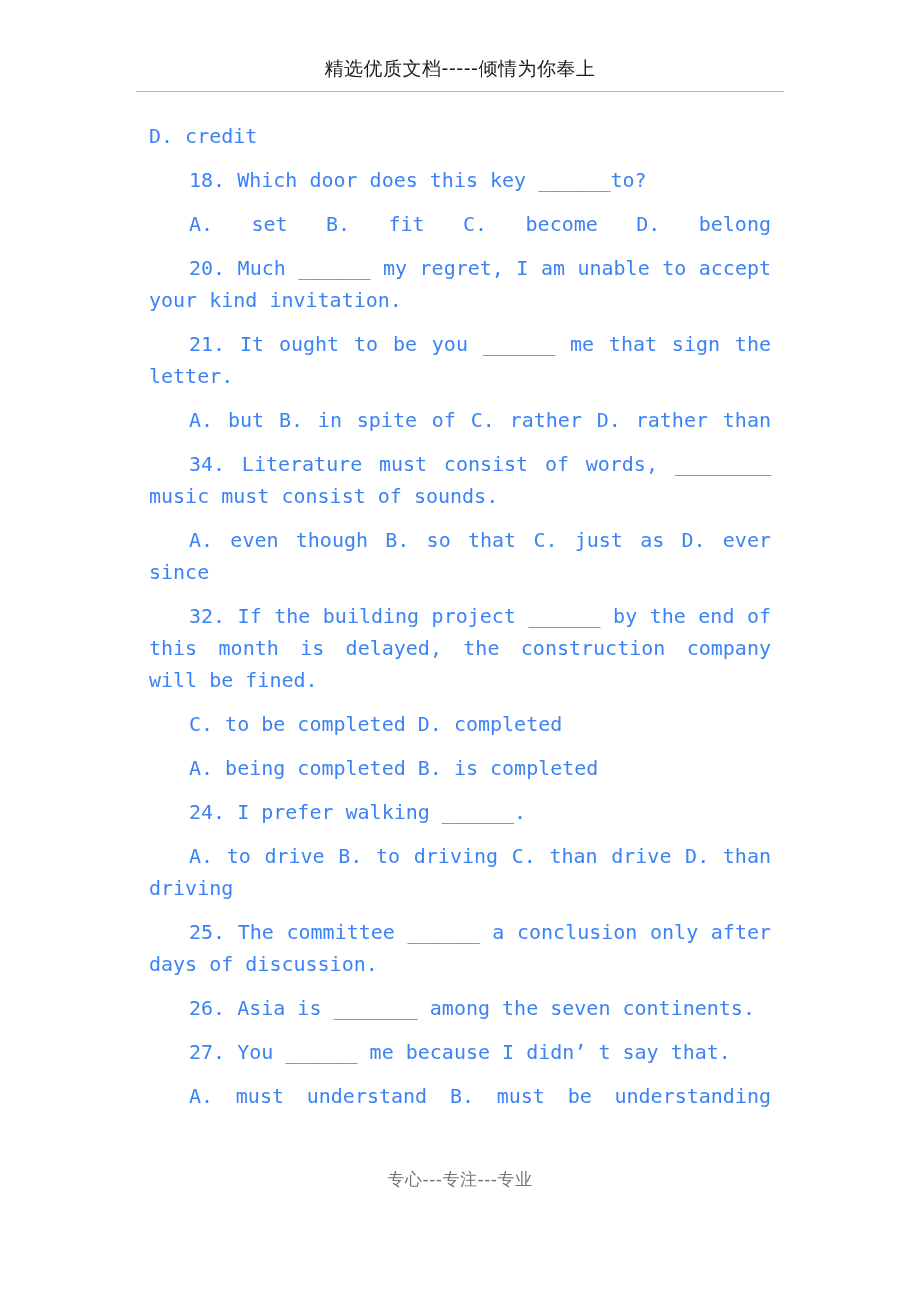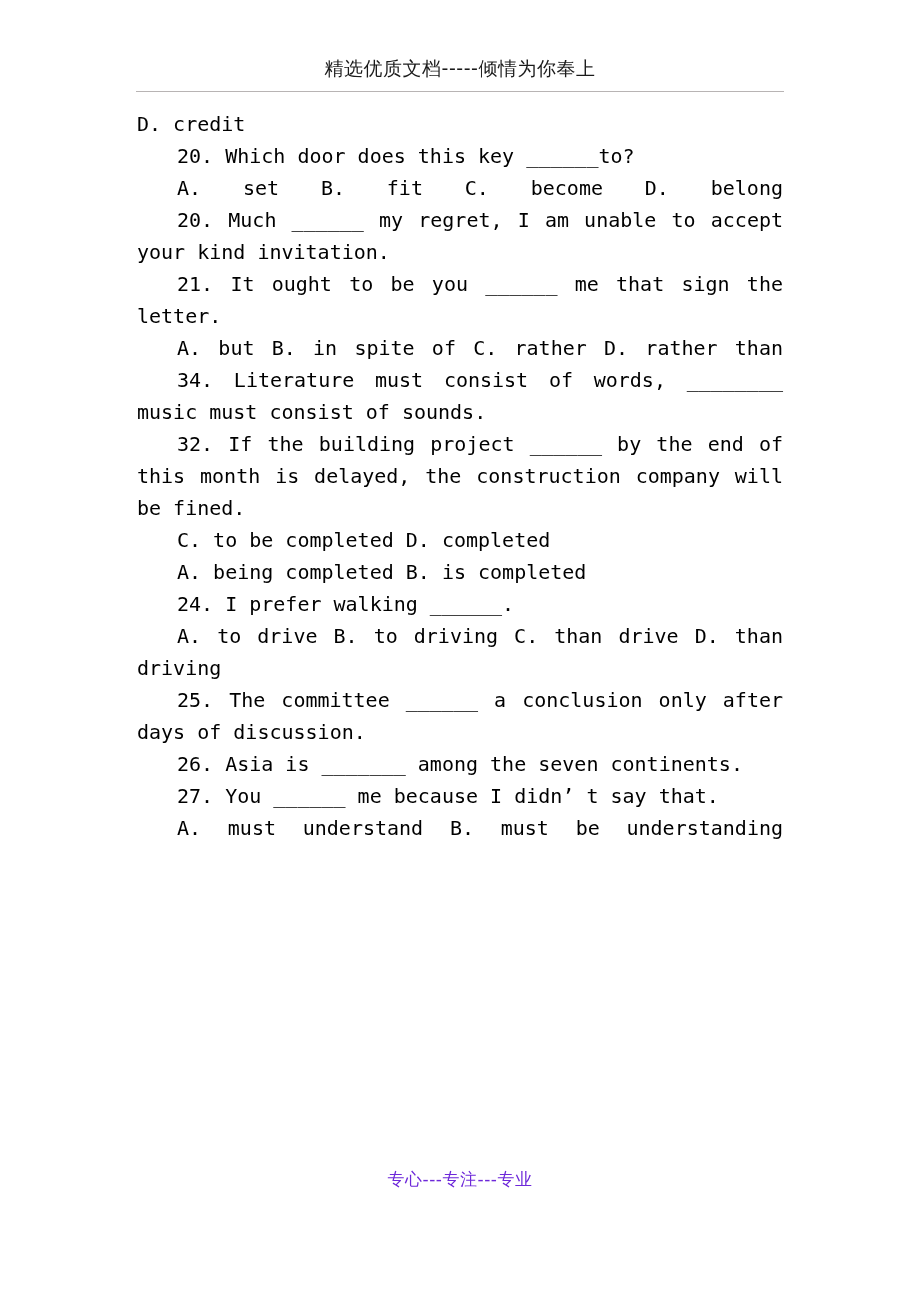--- a/index.html
+++ b/index.html
@@ -56,22 +56,22 @@
     top: 108px;
     width: 646px;
   }
 
   .para {
     font-family: "DejaVu Sans Mono", "Liberation Mono", monospace;
     font-size: 20px;
     line-height: 32px;
     text-align: justify;
     text-justify: inter-word;
-    margin: 0;
-    color: #000000;
+    margin: 12px;
+    color: #3b82f6;
     letter-spacing: 0px;
     word-spacing: 0px;
     -webkit-hyphens: none;
     hyphens: none;
   }
   
   .para.indent {
     text-indent: 40px;
   }
   .para.noindent {
@@ -87,48 +87,49 @@
     position: absolute;
     left: 136px;
     top: 1168px;
     width: 648px;
     text-align: center;
   }
   .footer-text {
     font-family: "DejaVu Sans", sans-serif;
     font-size: 17px;
     line-height: 22px;
-    color: #6d28d9;
+    color: #737373;
     letter-spacing: 0.5px;
     white-space: nowrap;
     text-align: center;
   }
 </style>
 </head>
 <body>
 
 <div class="page">
 
   <div class="header">
     <div class="header-text">精选优质文档-----倾情为你奉上</div>
   </div>
   <div class="header-rule"></div>
 
   <div class="doc-body">
 
     <p class="para noindent">D. credit</p>
-    <p class="para indent">20. Which door does this key ______to?</p>
+    <p class="para indent">18. Which door does this key ______to?</p>
     <p class="para indent spread">A. set        B. fit        C. become        D. belong</p>
 
     <p class="para indent">20. Much ______ my regret, I am unable to accept your kind invitation.</p>
 
     <p class="para indent">21. It ought to be you ______ me that sign the letter.</p>
     <p class="para indent spread">A. but        B. in spite of        C. rather D. rather than</p>
 
     <p class="para indent">34. Literature must consist of words, ________ music must consist of sounds.</p>
+    <p class="para indent spread">A. even though        B. so that        C. just as        D. ever since</p>
 
     <p class="para indent">32. If the building project ______ by the end of this month is delayed, the construction company will be fined.</p>
     <p class="para indent">C. to be completed      D. completed</p>
     <p class="para indent">A. being completed      B. is completed</p>
 
     <p class="para indent">24. I prefer walking ______.</p>
     <p class="para indent spread">A. to drive        B. to driving        C. than drive        D. than driving</p>
 
     <p class="para indent">25. The committee ______ a conclusion only after days of discussion.</p>
 

